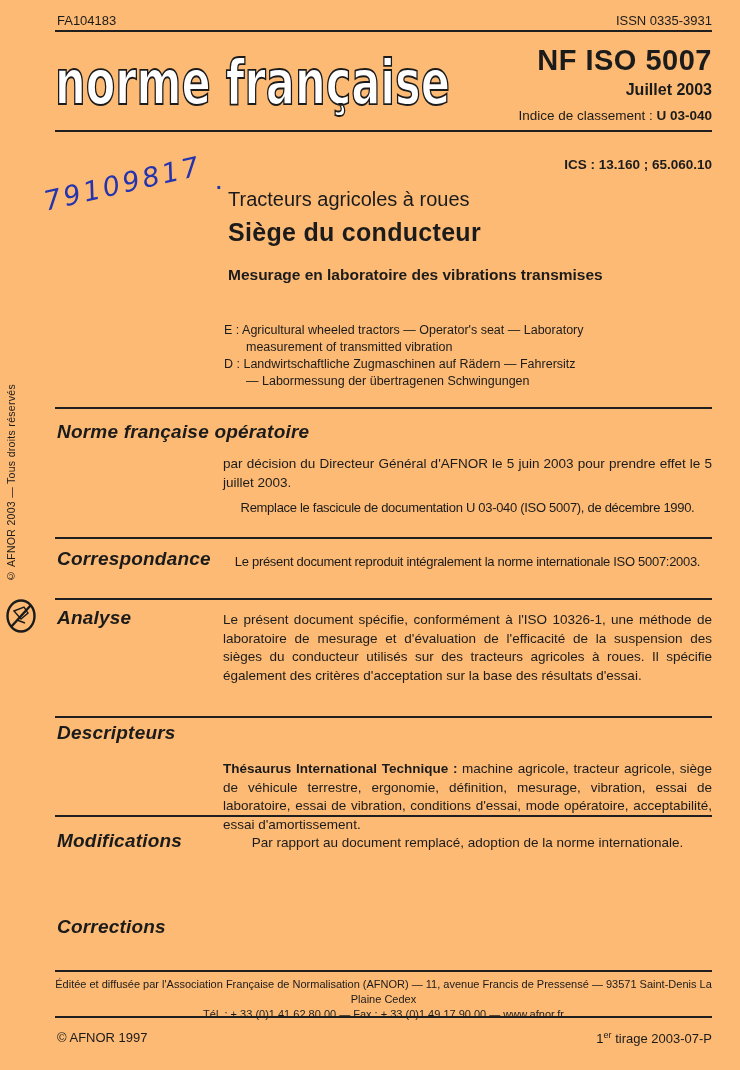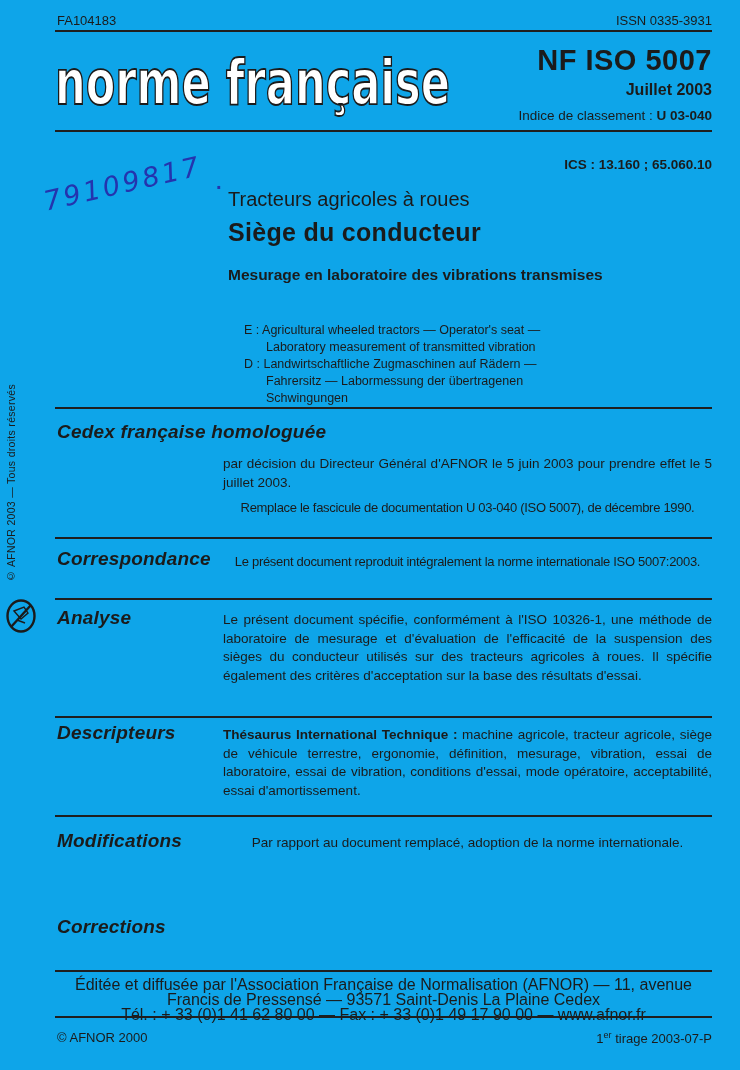--- a/index.html
+++ b/index.html
@@ -4,21 +4,21 @@
 <style>
   html,body{margin:0;padding:0;}
   body{
     width:740px;height:1070px;
     background:#f7f7f5;
     font-family:"Liberation Sans", sans-serif;
     color:#1b1b1b;
     position:relative;
     overflow:hidden;
   }
-  .page{position:absolute;inset:0;background:#0ea5e9;}
+  .page{position:absolute;inset:0;background:#fdba74;}
   .abs{position:absolute;}
   .rule{position:absolute;left:55px;width:657px;height:2px;background:#1f1f1f;}
   .rule.thin{height:1.5px;}
 
   
   .doc-ref{left:57px;top:13px;font-size:13px;}
   .issn{right:28px;top:13px;font-size:13px;margin-left:35px;}
   .brand-svg{left:52px;top:44px;}
   .std-code{right:28px;top:44px;font-size:29px;font-weight:bold;letter-spacing:0.5px;}
   .std-date{right:28px;top:81px;font-size:16px;font-weight:bold;}
@@ -39,41 +39,41 @@
   }
   .handwriting-dot{left:216px;top:176px;color:#2434ae;font-size:20px;font-weight:bold;}
 
   
   .title1{left:228px;top:188px;font-size:20px;}
   .title2{left:228px;top:218px;font-size:25px;font-weight:bold;letter-spacing:0.3px;}
   .subtitle{left:228px;top:266px;font-size:15.5px;font-weight:bold;}
 
   
   .translations{left:224px;top:322px;width:360px;font-size:12.5px;line-height:17px;}
-  .trans-entry{padding-left:22px;text-indent:-22px;margin-left:20px;}
+  .trans-entry{padding-left:22px;text-indent:-22px;}
 
   
   .s-heading{left:57px;font-size:19px;font-weight:bold;font-style:italic;letter-spacing:0.2px;}
   .s-body{left:223px;width:489px;font-size:13.5px;line-height:18.5px;text-align:justify;}
   .fit{white-space:nowrap;letter-spacing:-0.3px;font-size:13px;text-align:center;}
   .s-body b{font-weight:bold;}
 
   
   .sidebar-copyright{
     left:5px;top:384px;
     writing-mode:vertical-rl;
     transform:rotate(180deg);
     font-size:10.5px;
     white-space:nowrap;
     letter-spacing:0.3px;
   }
   .no-copy{left:5px;top:596px;}
 
   
-  .footer-address{left:55px;top:977px;width:657px;text-align:center;font-size:16px;line-height:15px;}
+  .footer-address{left:55px;top:977px;width:657px;text-align:center;font-size:11px;line-height:15px;}
   .foot-left{left:57px;top:1030px;font-size:13px;}
   .foot-center{left:55px;top:1030px;width:657px;text-align:center;font-size:13px;}
   .foot-right{right:28px;top:1030px;font-size:13px;}
   .foot-right sup{font-size:9px;}
 </style>
 </head>
 <body>
 
 <div class="page">
 
@@ -106,44 +106,44 @@
 
   <div class="abs sidebar-copyright">© AFNOR 2003 — Tous droits réservés</div>
   <svg class="abs no-copy" width="34" height="40" viewBox="0 0 34 40">
     <ellipse cx="16" cy="20" rx="13.5" ry="15.5" fill="none" stroke="#1b1b1b" stroke-width="2.4"></ellipse>
     <path d="M9 15 l10 -4 l4 6 l-7 6 z" fill="none" stroke="#1b1b1b" stroke-width="1.4"></path>
     <path d="M12 24 l8 3" fill="none" stroke="#1b1b1b" stroke-width="1.4"></path>
     <line x1="6" y1="31" x2="26" y2="9" stroke="#1b1b1b" stroke-width="2.4"></line>
   </svg>
 
   <div class="rule" style="top:407px"></div>
-  <div class="abs s-heading" style="top:421px">Cedex française homologuée</div>
+  <div class="abs s-heading" style="top:421px">Norme française opératoire</div>
   <div class="abs s-body" style="top:455px">par décision du Directeur Général d'AFNOR le 5 juin 2003 pour prendre effet le 5 juillet 2003.</div>
   <div class="abs s-body fit" style="top:499px">Remplace le fascicule de documentation U 03-040 (ISO 5007), de décembre 1990.</div>
 
   <div class="rule" style="top:537px"></div>
   <div class="abs s-heading" style="top:548px">Correspondance</div>
   <div class="abs s-body fit" style="top:553px">Le présent document reproduit intégralement la norme internationale ISO 5007:2003.</div>
 
   <div class="rule" style="top:598px"></div>
   <div class="abs s-heading" style="top:607px">Analyse</div>
   <div class="abs s-body" style="top:611px">Le présent document spécifie, conformément à l'ISO 10326-1, une méthode de laboratoire de mesurage et d'évaluation de l'efficacité de la suspension des sièges du conducteur utilisés sur des tracteurs agricoles à roues. Il spécifie également des critères d'acceptation sur la base des résultats d'essai.</div>
 
   <div class="rule" style="top:716px"></div>
   <div class="abs s-heading" style="top:722px">Descripteurs</div>
-  <div class="abs s-body" style="top:726px"><b>Thésaurus International Technique :</b><span> machine agricole, tracteur agricole, siège de véhicule terrestre, ergonomie, définition, mesurage, vibration, essai de laboratoire, essai de vibration, conditions d'essai, mode opératoire, acceptabilité, essai d'amortissement.</span></div>
+  <div class="abs s-body" style="top:760px"><b>Thésaurus International Technique :</b><span> machine agricole, tracteur agricole, siège de véhicule terrestre, ergonomie, définition, mesurage, vibration, essai de laboratoire, essai de vibration, conditions d'essai, mode opératoire, acceptabilité, essai d'amortissement.</span></div>
 
   <div class="rule" style="top:815px"></div>
   <div class="abs s-heading" style="top:830px">Modifications</div>
   <div class="abs s-body" style="top:834px;text-align:center">Par rapport au document remplacé, adoption de la norme internationale.</div>
 
   <div class="abs s-heading" style="top:916px">Corrections</div>
 
   <div class="rule thin" style="top:970px"></div>
   <div class="footer-address abs">
     <div>Éditée et diffusée par l'Association Française de Normalisation (AFNOR) — 11, avenue Francis de Pressensé — 93571 Saint-Denis La Plaine Cedex</div>
     <div>Tél. : + 33 (0)1 41 62 80 00 — Fax : + 33 (0)1 49 17 90 00 — www.afnor.fr</div>
   </div>
   <div class="rule" style="top:1016px"></div>
-  <div class="abs foot-left">© AFNOR 2000</div>
+  <div class="abs foot-left">© AFNOR 1997</div>
   <div class="abs foot-right"><span>1</span><sup>er</sup><span> tirage 2003-07-P</span></div>
 
 </div>
 
 </body></html>

